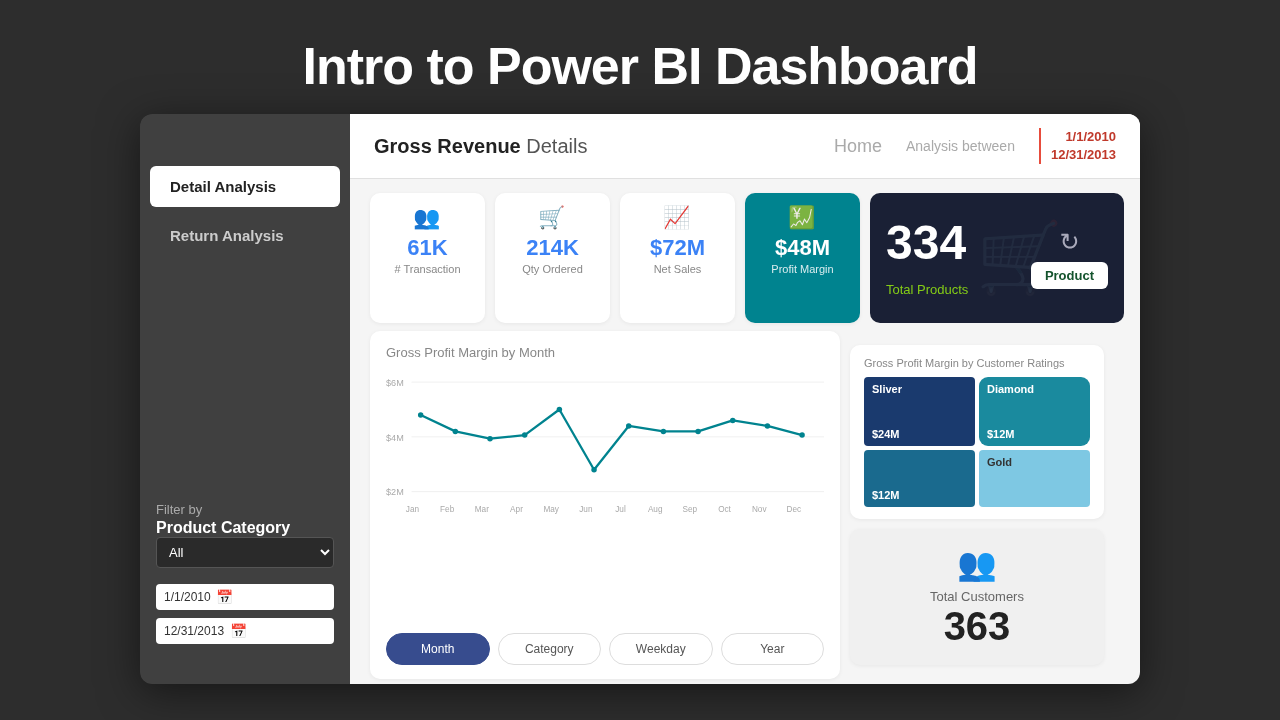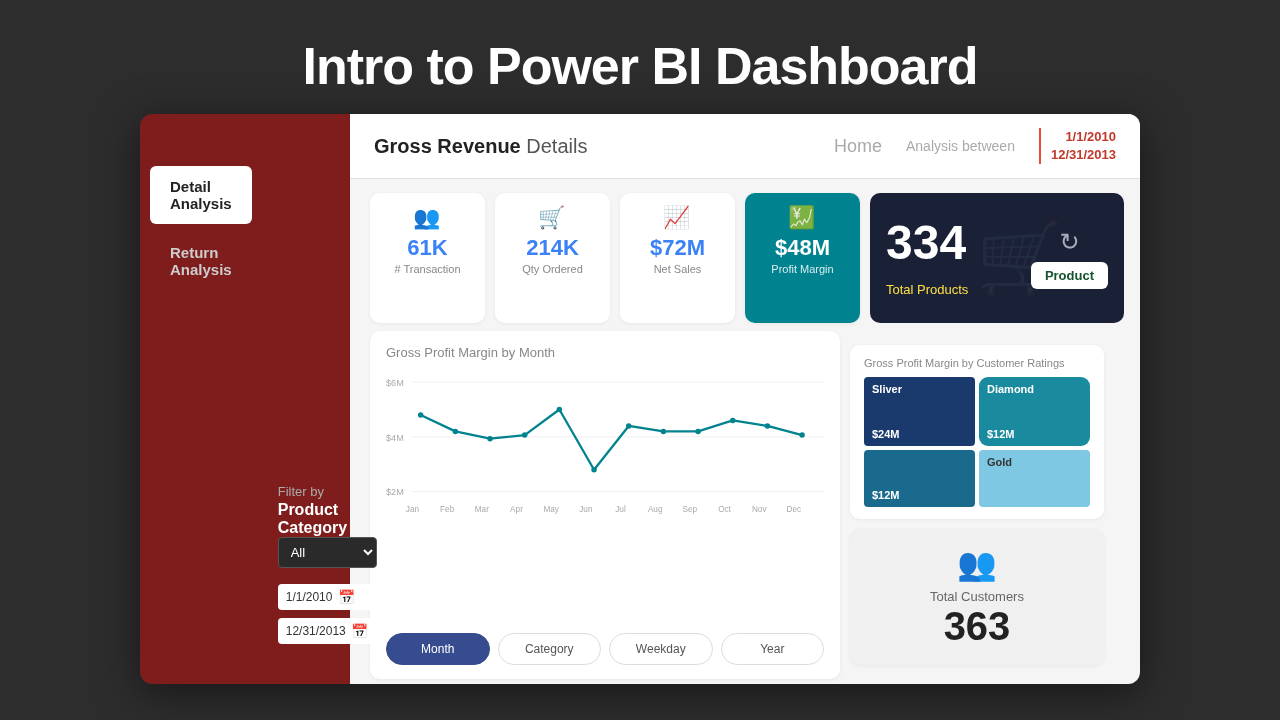--- a/index.html
+++ b/index.html
@@ -26,24 +26,24 @@
       display: flex;
       width: 1000px;
       height: 570px;
       border-radius: 12px;
       overflow: hidden;
       box-shadow: 0 8px 40px rgba(0,0,0,0.5);
     }
     
     .sidebar {
       width: 210px;
-      background: #7f1d1d;
+      background: #404040;
       border-radius: 12px 0 0 12px;
       display: flex;
-      flex-direction: row;
+      flex-direction: column;
       padding: 20px 0;
       position: relative;
     }
     .sidebar-nav {
       margin-top: 30px;
       display: flex;
       flex-direction: column;
       gap: 4px;
     }
     .sidebar-item {
@@ -229,21 +229,21 @@
       z-index: 1;
     }
     .tp-number {
       font-size: 48px;
       font-weight: 900;
       color: white;
       line-height: 1;
     }
     .tp-label {
       font-size: 13px;
-      color: #fde047;
+      color: #84cc16;
       margin-top: 15px;
     }
     .tp-right {
       display: flex;
       flex-direction: column;
       align-items: center;
       gap: 6px;
       z-index: 1;
     }
     .tp-arrow {

